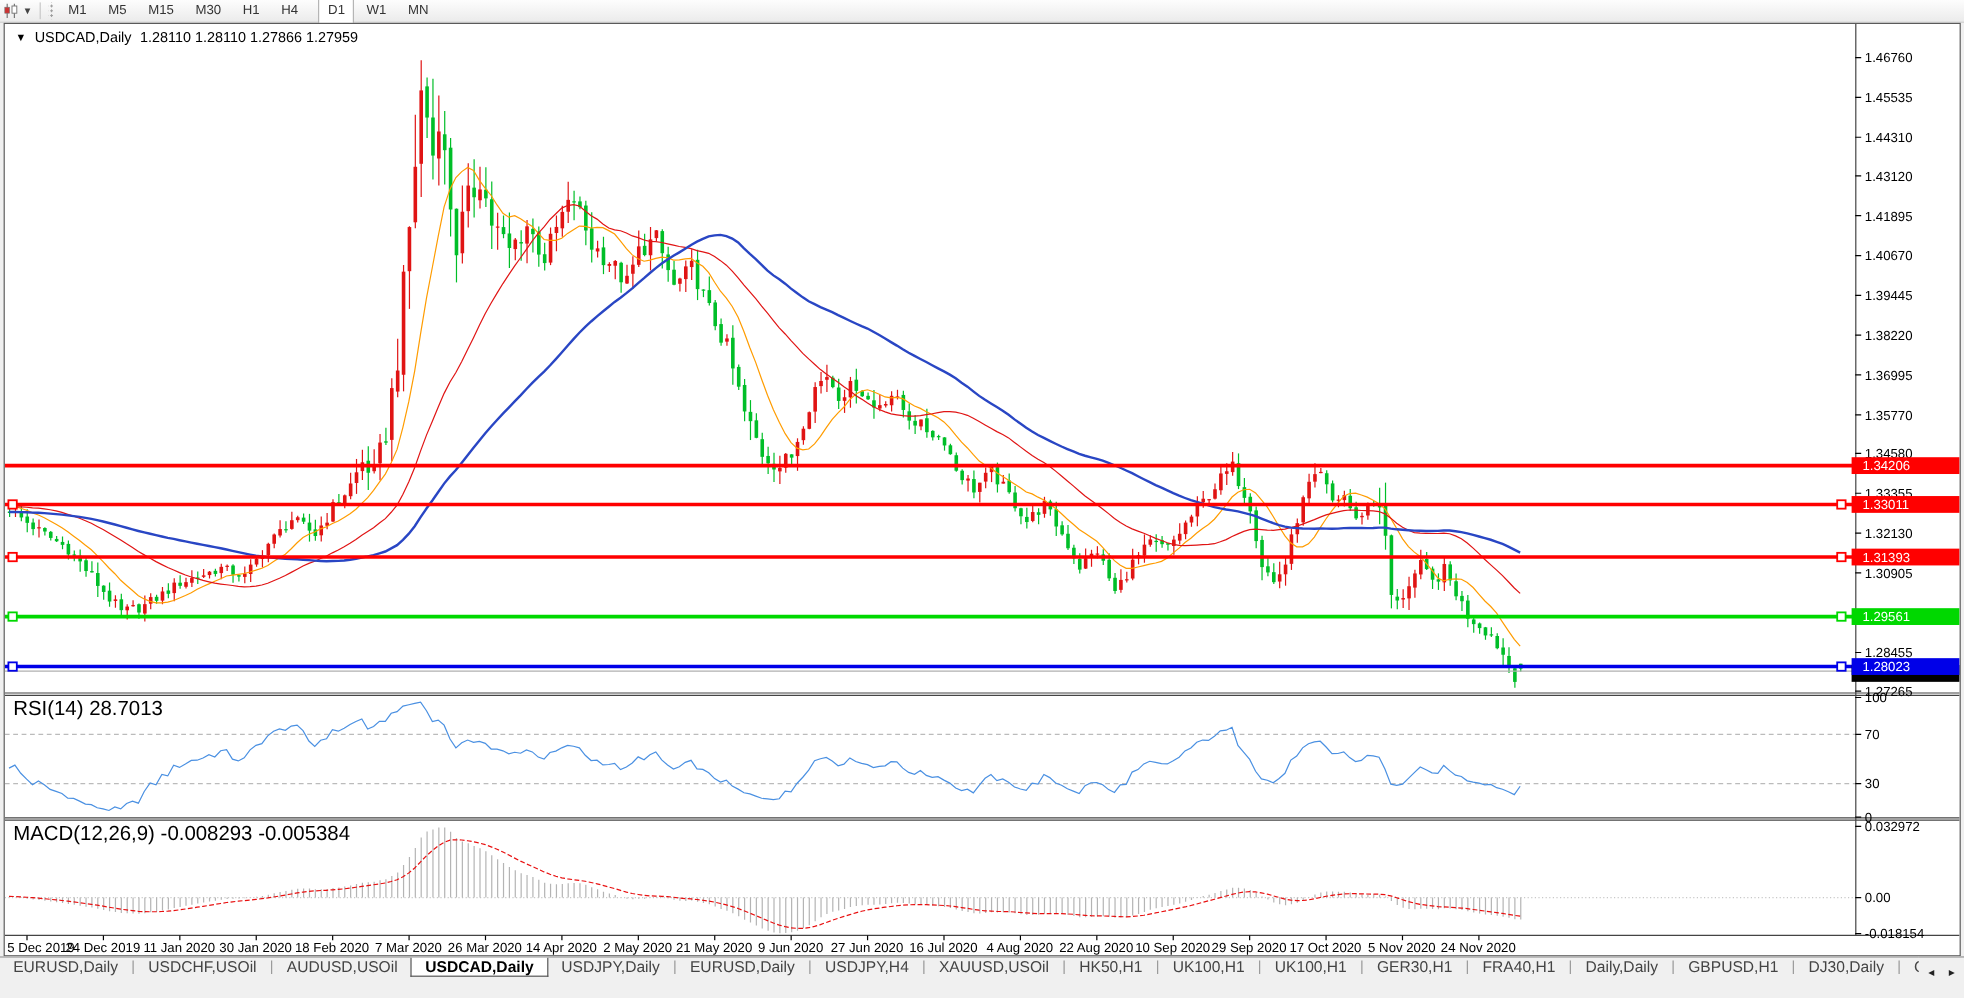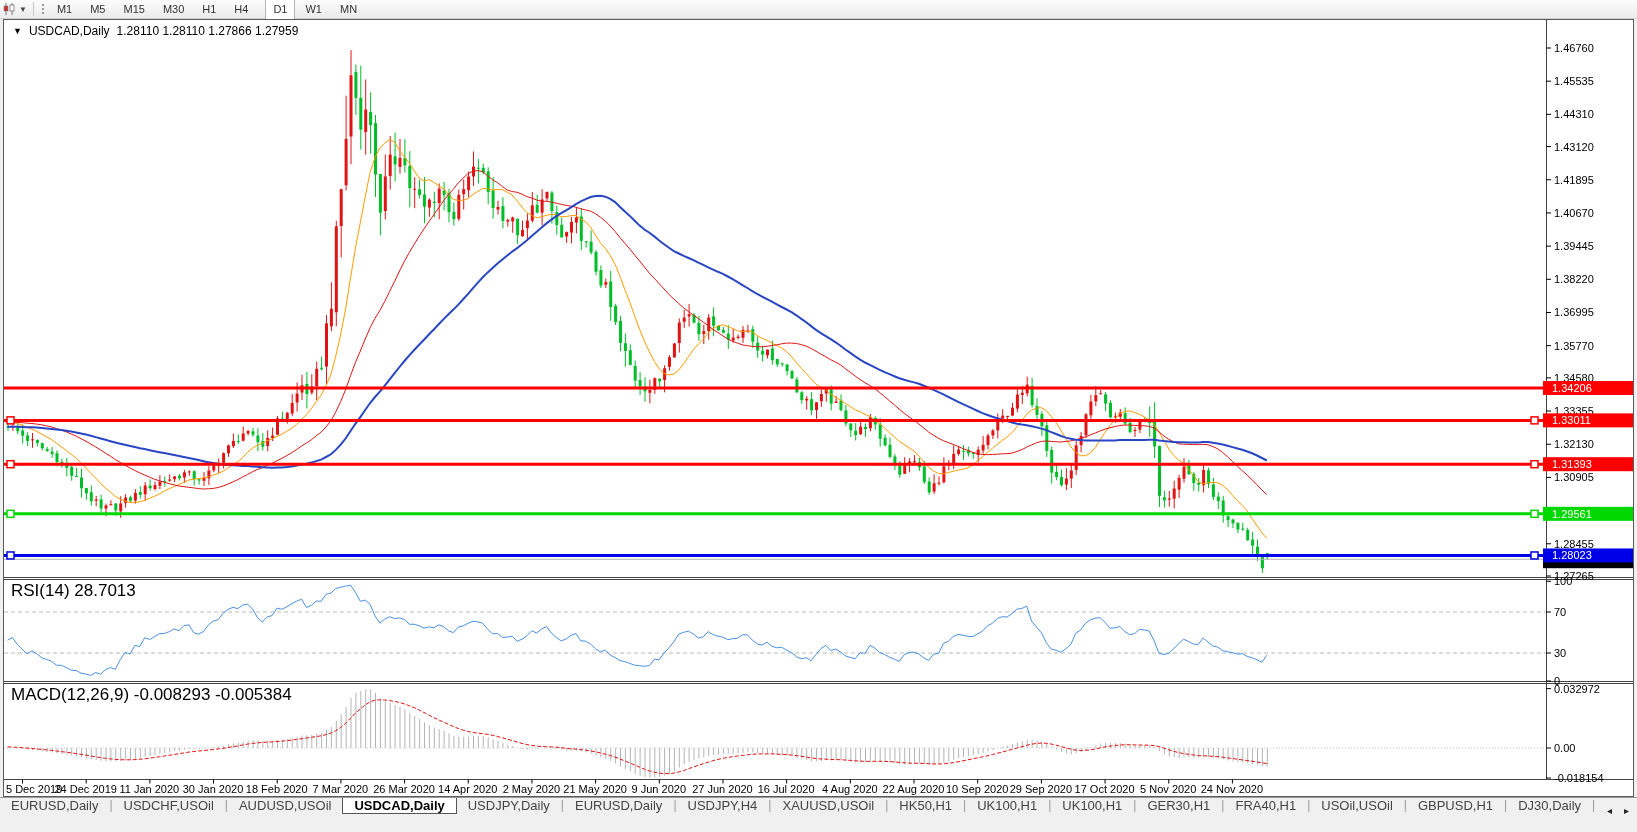--- a/index.html
+++ b/index.html
@@ -1034,21 +1034,21 @@
     <span class="tab">HK50,H1</span>
     <span class="tabsep">|</span>
     <span class="tab">UK100,H1</span>
     <span class="tabsep">|</span>
     <span class="tab">UK100,H1</span>
     <span class="tabsep">|</span>
     <span class="tab">GER30,H1</span>
     <span class="tabsep">|</span>
     <span class="tab">FRA40,H1</span>
     <span class="tabsep">|</span>
-    <span class="tab">USOil,USOil</span>
+    <span class="tab">Daily,Daily</span>
     <span class="tabsep">|</span>
     <span class="tab">GBPUSD,H1</span>
     <span class="tabsep">|</span>
     <span class="tab">DJ30,Daily</span>
     <span class="tabsep">|</span>
     <span class="tab">CHINA300,H1</span>
   </div>
 <div class="tab-arrows">
   <span>◂</span>
   <span>▸</span>

